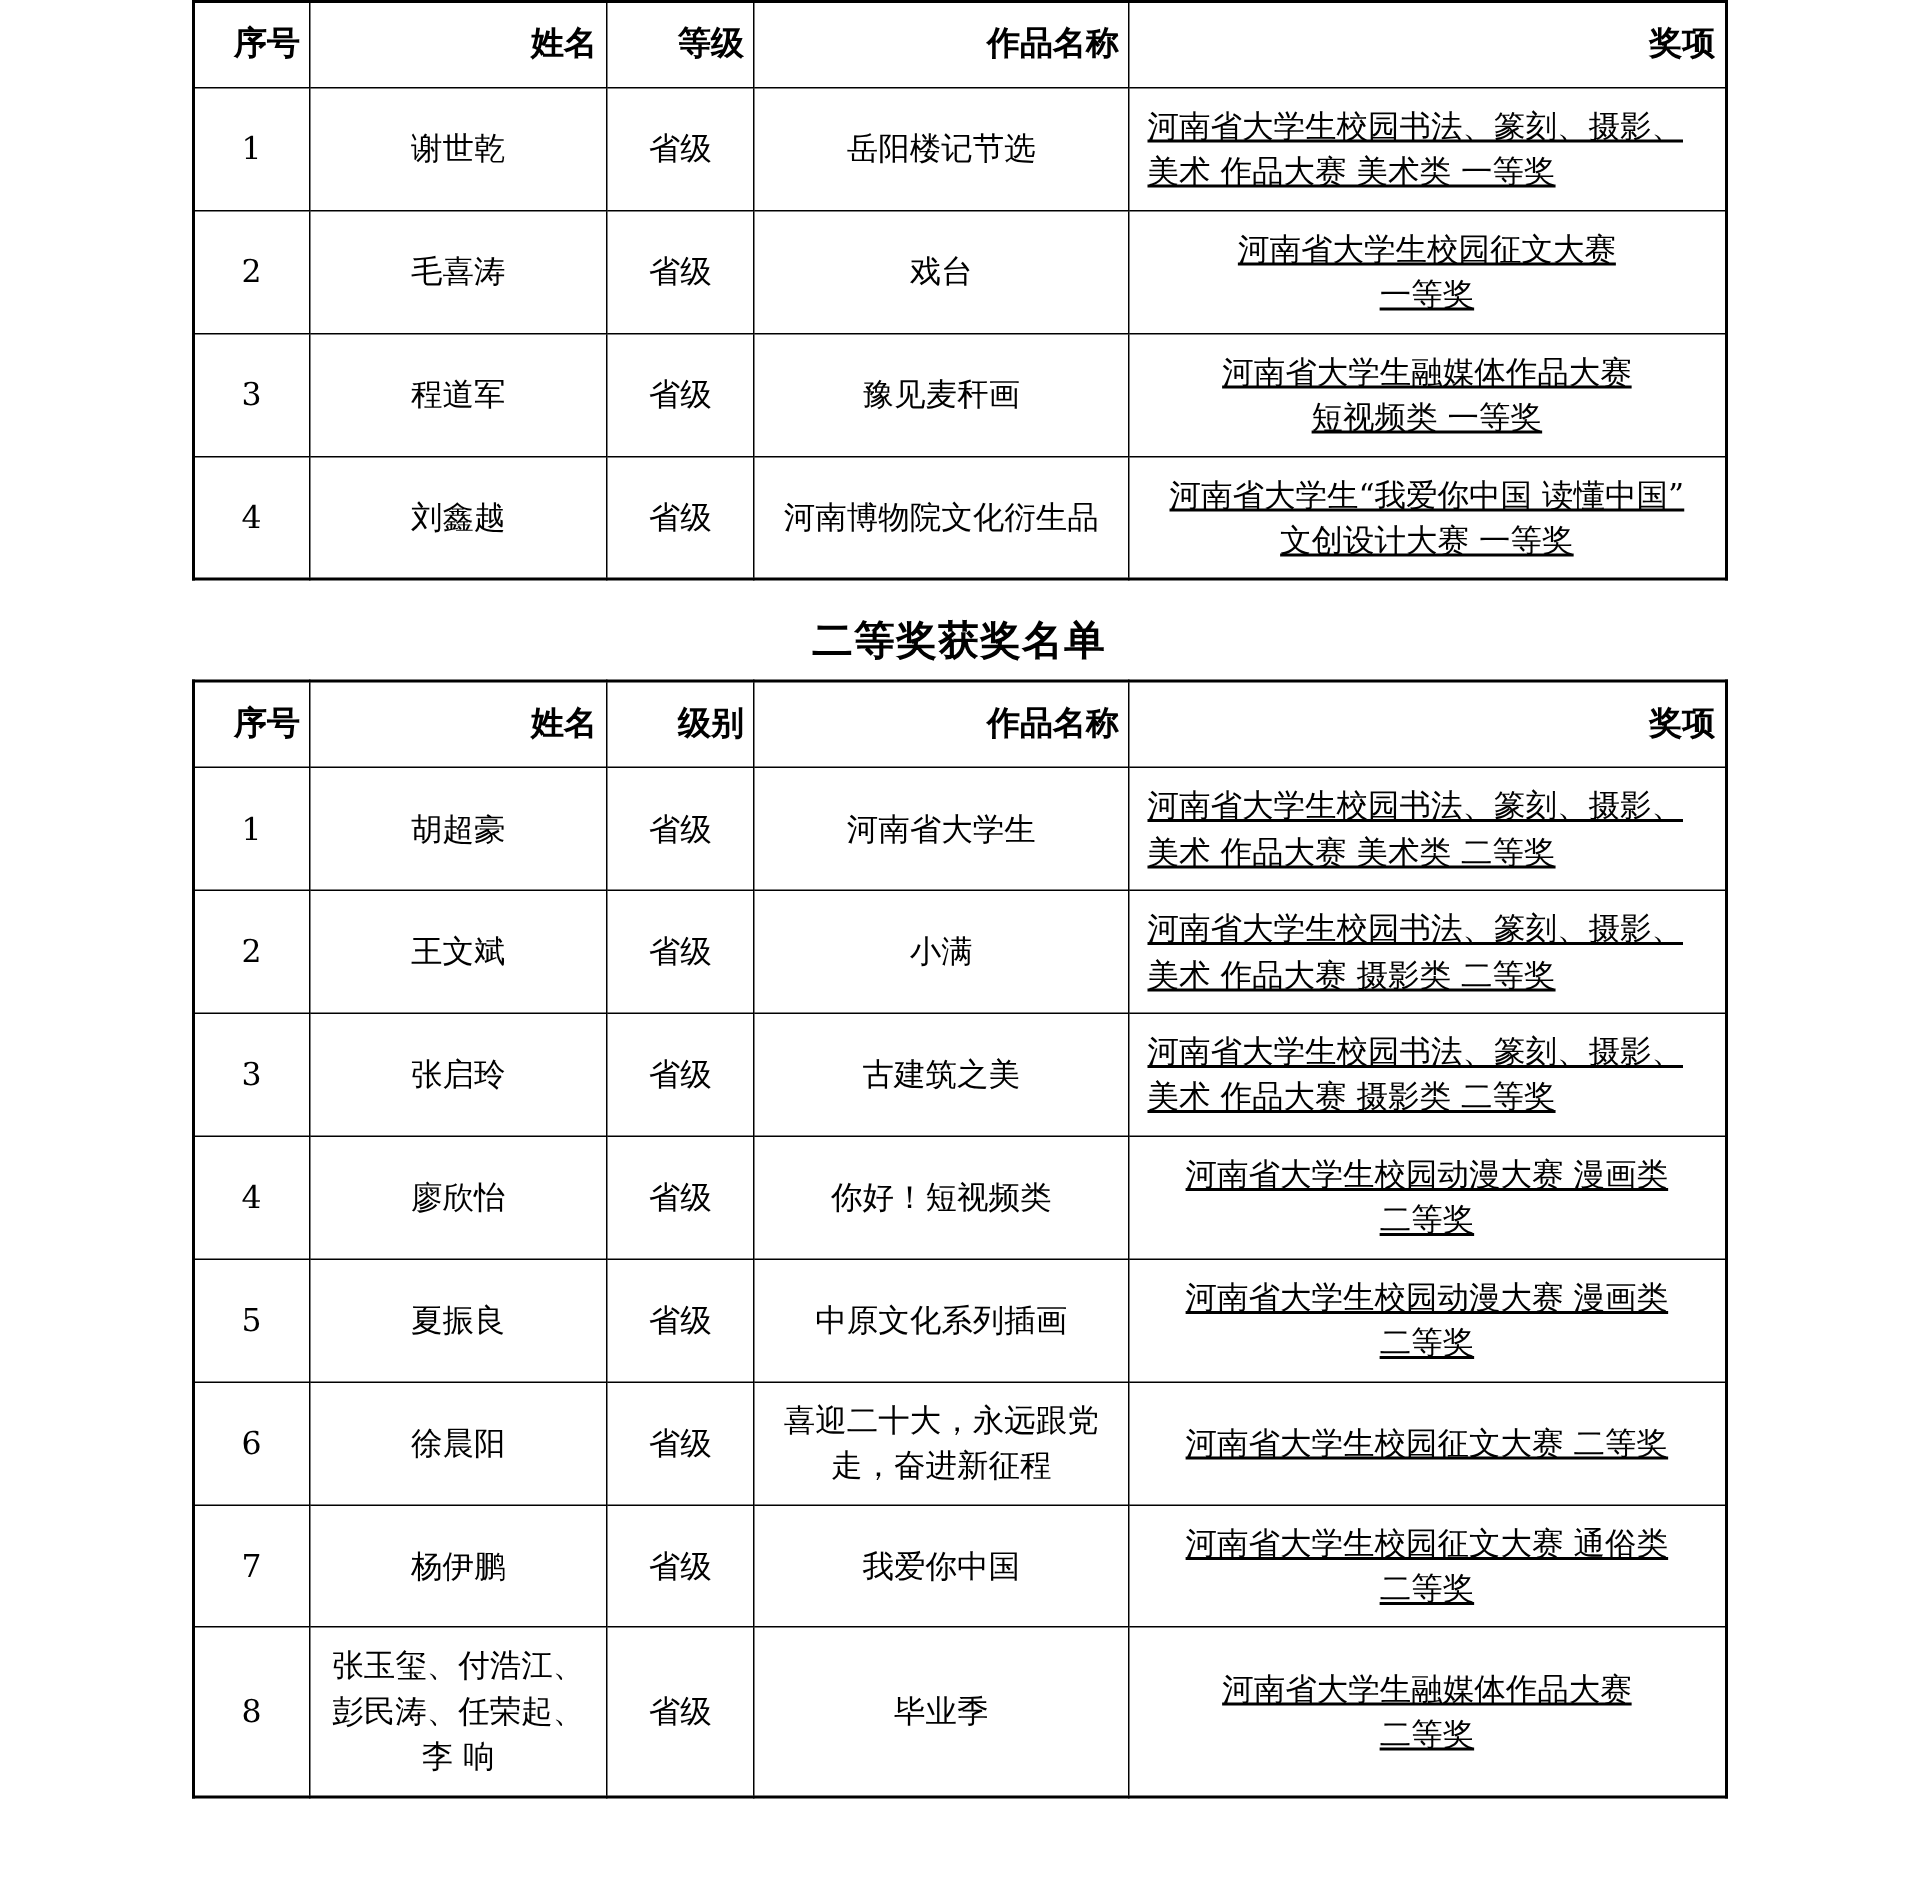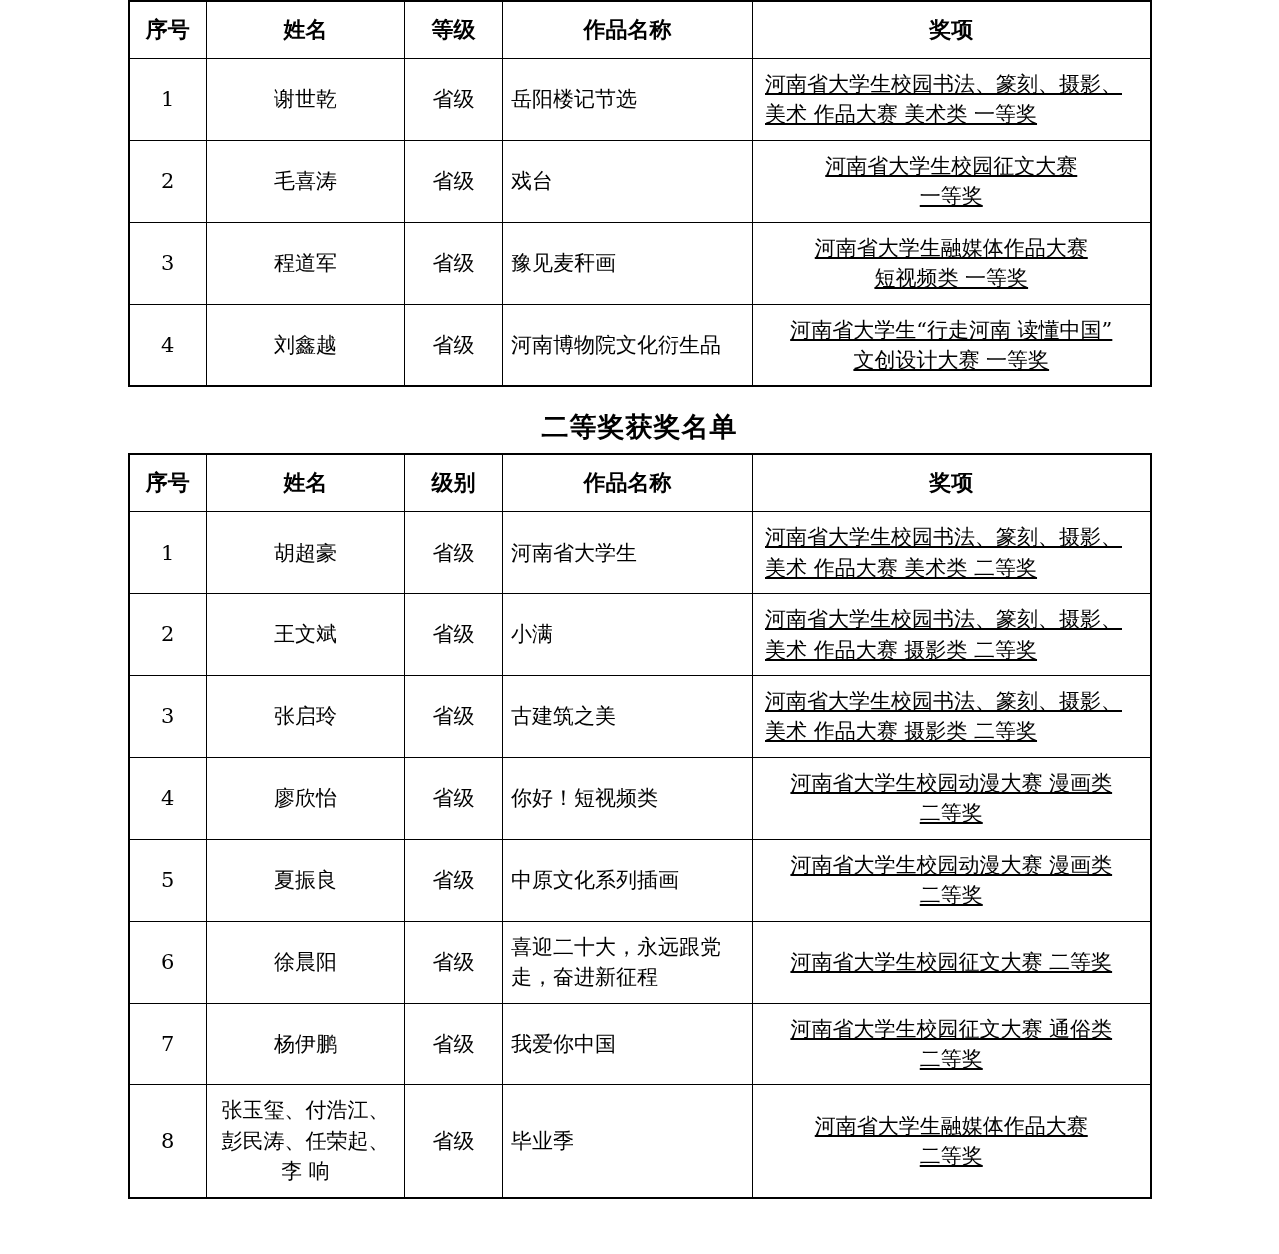--- a/index.html
+++ b/index.html
@@ -39,35 +39,35 @@
   table.award-table th,
   table.award-table td {
     border: 1.5px solid #000;
     font-size: 21px;
     line-height: 1.45;
     padding: 10px 8px;
     vertical-align: middle;
     word-break: break-all;
   }
   table.award-table th {
-    text-align: center;
+    text-align: right;
     font-weight: bold;
     font-family: "DejaVu Sans", "Liberation Sans", sans-serif;
     font-size: 22px;
     padding: 12px 6px;
   }
   .col-no    { width: 78px;  text-align: center; }
   .col-name  { width: 198px; text-align: center; }
   .col-level { width: 98px;  text-align: center; }
   .col-work  { width: 250px; text-align: center; }
   .col-award { width: 398px; text-align: center; }
 
   td.cell-no, td.cell-level { text-align: center; }
   td.cell-name { text-align: center; }
-  td.cell-work { text-align: left; margin-top: 38px; }
+  td.cell-work { text-align: center; margin-top: 38px; }
   td.cell-award { text-align: center; text-decoration: underline; }
   td.cell-award.left { text-align: left; padding-left: 12px; }
 
   .nowrap-lines { white-space: pre-line; }
 </style>
 </head>
 <body>
 
 <div class="page">
 
@@ -112,21 +112,21 @@
         <td class="cell-level">省级</td>
         <td class="cell-work">豫见麦秆画</td>
         <td class="cell-award nowrap-lines">河南省大学生融媒体作品大赛
 短视频类          一等奖</td>
       </tr>
       <tr>
         <td class="cell-no">4</td>
         <td class="cell-name">刘鑫越</td>
         <td class="cell-level">省级</td>
         <td class="cell-work">河南博物院文化衍生品</td>
-        <td class="cell-award nowrap-lines">河南省大学生“行走河南 读懂中国”
+        <td class="cell-award nowrap-lines">河南省大学生“我爱你中国 读懂中国”
 文创设计大赛    一等奖</td>
       </tr>
     </tbody>
   </table>
 
   <h2 class="section-title title-2">二等奖获奖名单</h2>
 
   <table class="award-table">
     <colgroup>
       <col class="col-no">

